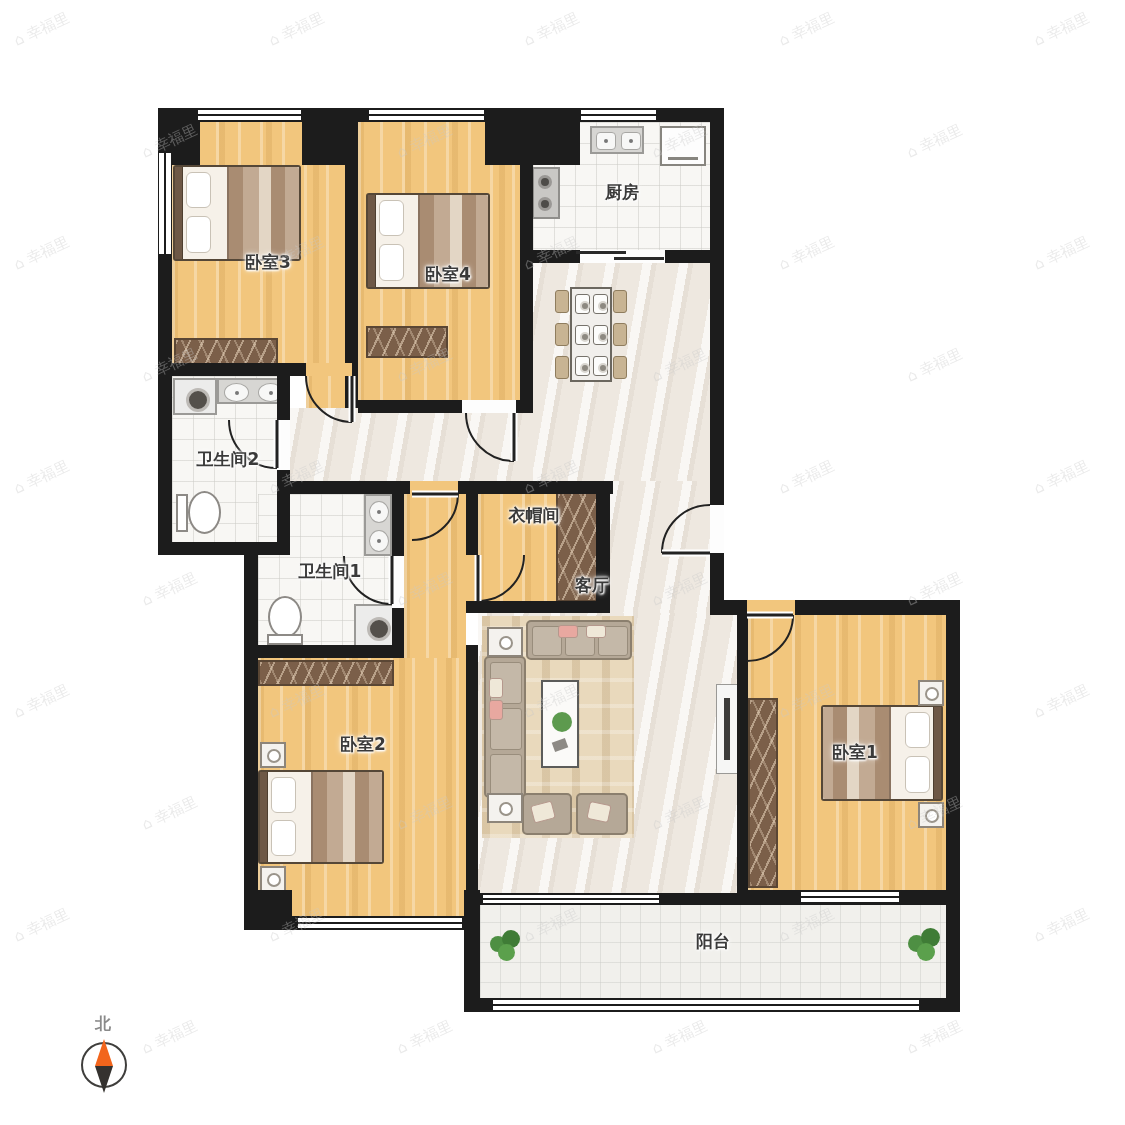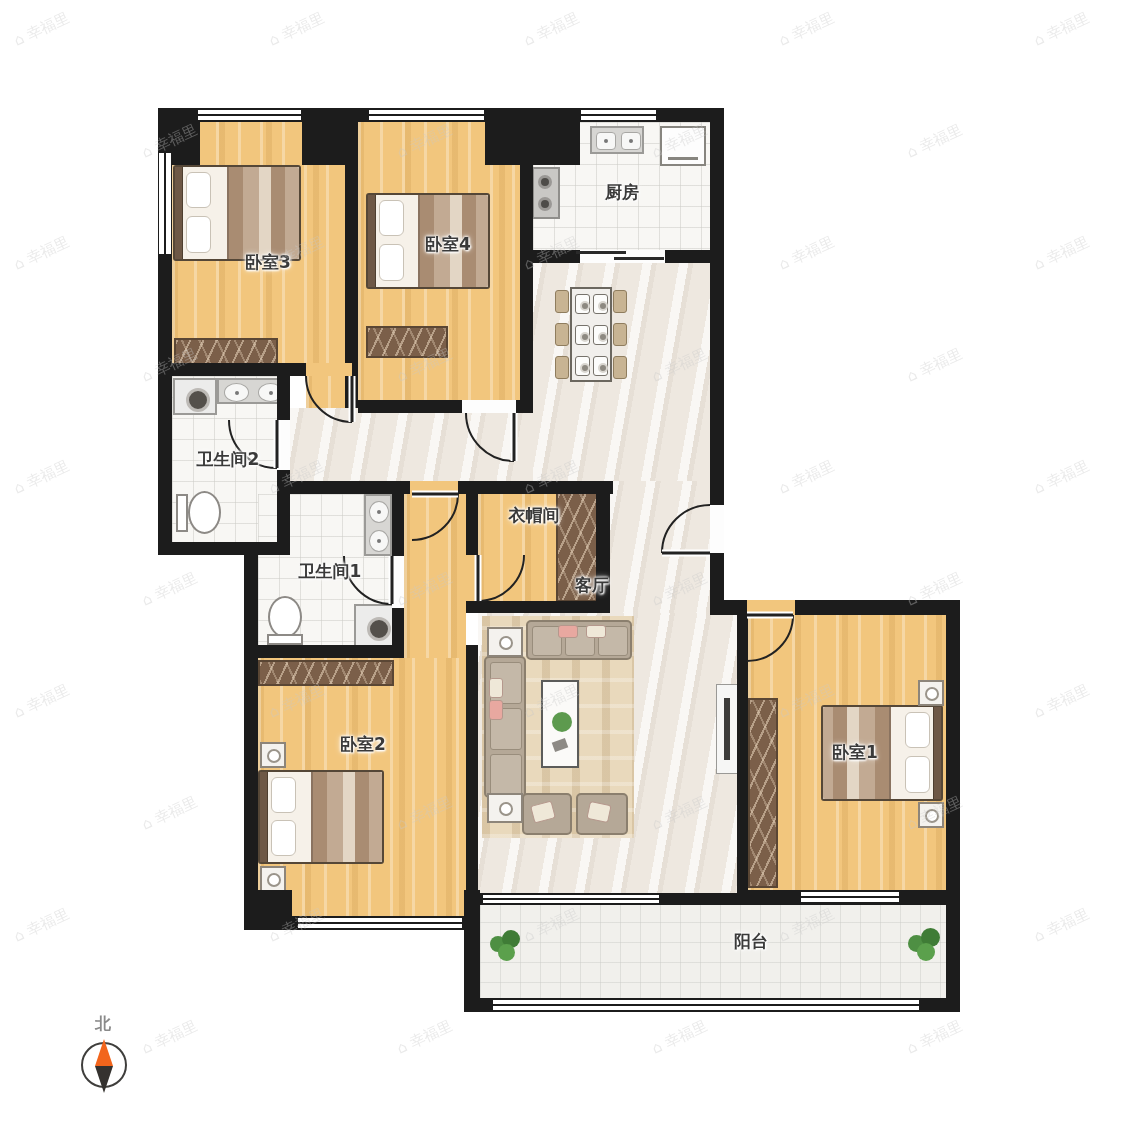--- a/index.html
+++ b/index.html
@@ -288,29 +288,29 @@
   <div class="win h" style="left:197px;top:109px;width:105px;height:12px"></div>
   <div class="win h" style="left:368px;top:109px;width:117px;height:12px"></div>
   <div class="win h" style="left:580px;top:109px;width:77px;height:12px"></div>
   <div class="win v" style="left:158px;top:152px;width:14px;height:103px"></div>
   <div class="win h" style="left:297px;top:917px;width:166px;height:12px"></div>
   <div class="win h" style="left:482px;top:894px;width:178px;height:10px"></div>
   <div class="win h" style="left:800px;top:891px;width:100px;height:12px"></div>
   <div class="win h" style="left:492px;top:999px;width:428px;height:12px"></div>
 
   <span class="rlabel" style="left:268px;top:262px">卧室3</span>
-  <span class="rlabel" style="left:448px;top:244px">卧室4</span>
+  <span class="rlabel" style="left:448px;top:274px">卧室4</span>
   <span class="rlabel" style="left:622px;top:192px">厨房</span>
   <span class="rlabel" style="left:228px;top:459px">卫生间2</span>
   <span class="rlabel" style="left:330px;top:571px">卫生间1</span>
   <span class="rlabel" style="left:534px;top:515px">衣帽间</span>
   <span class="rlabel" style="left:592px;top:585px">客厅</span>
   <span class="rlabel" style="left:363px;top:744px">卧室2</span>
   <span class="rlabel" style="left:855px;top:752px">卧室1</span>
-  <span class="rlabel" style="left:751px;top:941px">阳台</span>
+  <span class="rlabel" style="left:713px;top:941px">阳台</span>
 
   <span class="north-label" style="left:103px;top:1024px">北</span>
   <div class="compass-circle" style="left:81px;top:1042px;width:46px;height:46px"></div>
   <div class="needle-n" style="left:95px;top:1039px"></div>
   <div class="needle-s" style="left:95px;top:1066px"></div>
 
 <svg width="46" height="46" class="doorsvg" style="left: 306px; top: 376px;">
       <path d="M 0 0 A 46 46 0 0 0 46 46" fill="none" stroke="#222" stroke-width="2"></path>
       <line x1="46" y1="0" x2="46" y2="46" stroke="#fff" stroke-width="7"></line>
       <line x1="46" y1="0" x2="46" y2="46" stroke="#222" stroke-width="3"></line>

